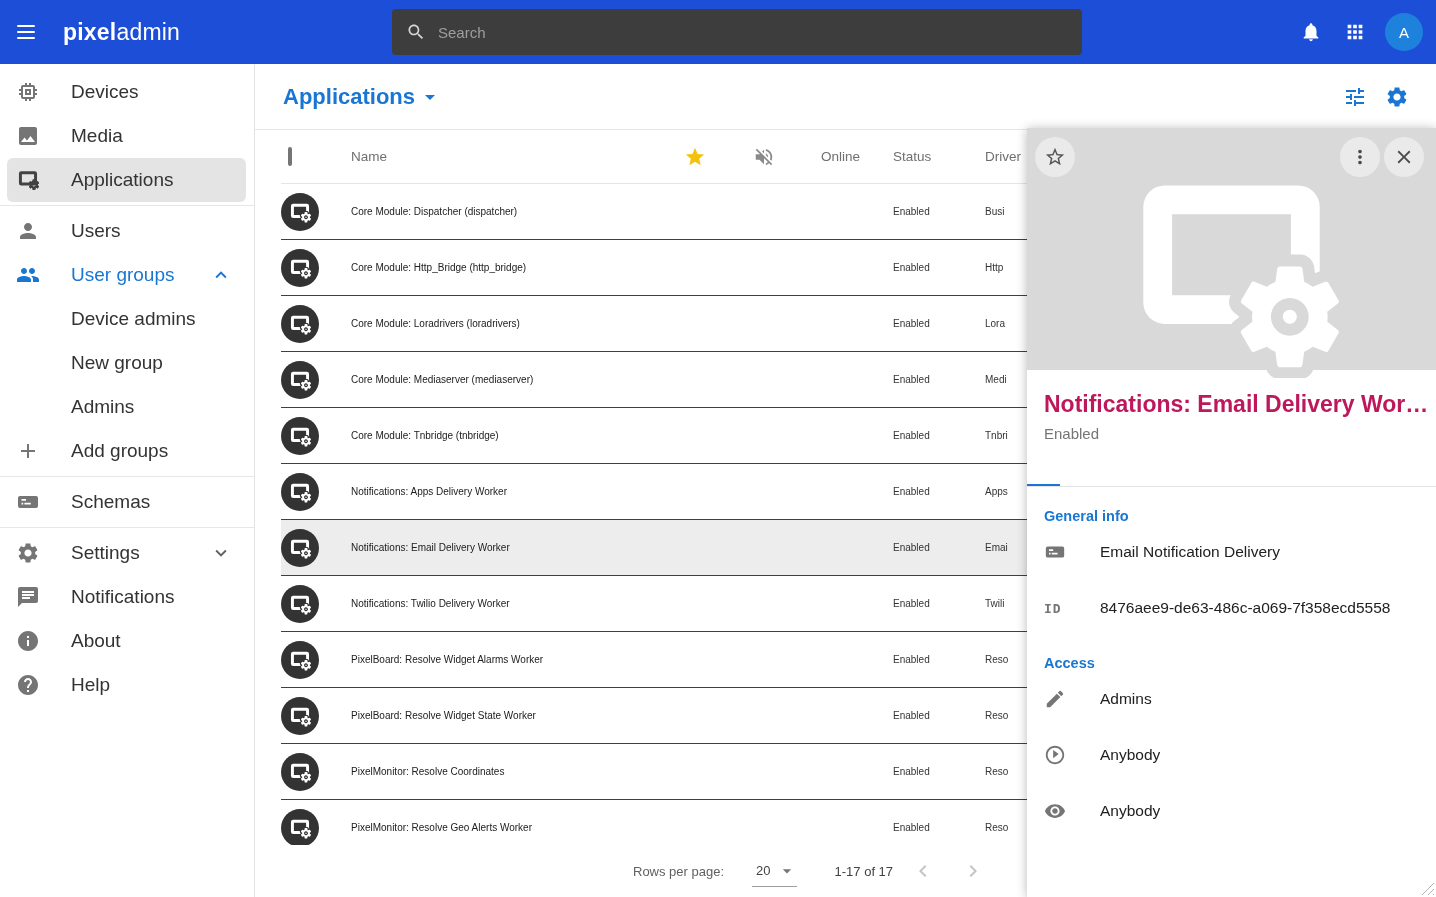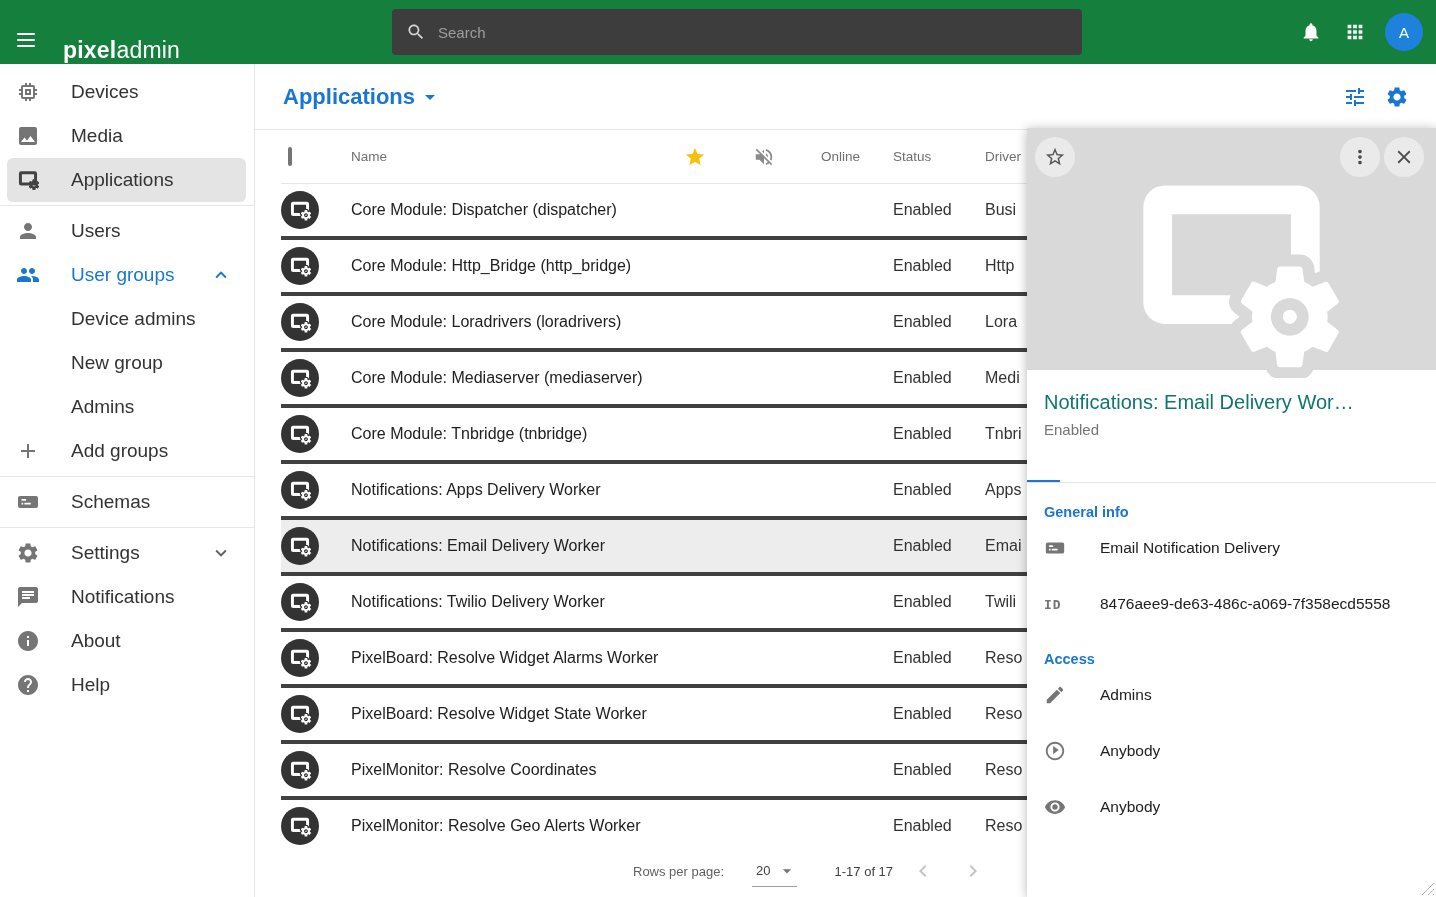--- a/index.html
+++ b/index.html
@@ -2,21 +2,21 @@
 <html><head>
 <meta charset="utf-8">
 <style>
   *{box-sizing:border-box;margin:0;padding:0}
   html,body{width:1436px;height:897px;overflow:hidden}
   body{font-family:"Liberation Sans",sans-serif;background:#fff;position:relative;font-size:14px;color:#212121}
   svg{fill:currentColor;display:block}
   .ic{width:24px;height:24px}
 
   
-  .topbar{position:absolute;top:0;left:0;right:0;height:64px;background:#15803d;z-index:40;display:flex;align-items:flex-end}
+  .topbar{position:absolute;top:0;left:0;right:0;height:64px;background:#1d4ed8;z-index:40;display:flex;align-items:center}
   .hbtn{width:48px;height:48px;margin-left:2px;display:flex;align-items:center;justify-content:center;cursor:pointer}
   .hbars{width:18px}
   .hbars i{display:block;height:2px;background:#fff;margin:4px 0;border-radius:1px}
   .logo{color:#fff;font-size:23px;margin-left:13px;letter-spacing:.2px;white-space:nowrap}
   .logo .b{font-weight:700}
   .logo .l{font-weight:400}
   .searchbox{position:absolute;left:392px;top:9px;width:690px;height:46px;background:#3d3d3d;border-radius:4px;display:flex;align-items:center;padding:0 14px}
   .searchbox .sic{width:20px;height:20px;color:#d6d6d6;flex:0 0 20px}
   .searchbox input{flex:1;background:transparent;border:0;outline:0;color:#eee;font-size:15px;margin-left:12px;font-family:"Liberation Sans",sans-serif}
   .searchbox input::placeholder{color:#9e9e9e}
@@ -50,21 +50,21 @@
   .grid7{display:grid;grid-template-columns:62px 320px 64px 74px 88px 92px 1fr;align-items:center}
   .thead{height:54px;border-bottom:1px solid #e6e6e6;color:#6f6f6f;font-size:13.5px}
   .cb{width:18px;height:18px;border:2px solid #757575;border-radius:2px;margin-left:7px;cursor:pointer}
   .hname{padding-left:8px}
   .hstar,.hmute{display:flex;justify-content:center}
   .hstar .ic{width:22px;height:22px;color:#f4c20d}
   .hmute .ic{width:22px;height:22px;color:#8a8a8a}
   .honline{padding-left:20px}
   .hstatus,.hdriver{padding-left:4px}
 
-  .trow{height:56px;border-bottom:4px solid #404040;cursor:pointer;font-size:16px}
+  .trow{height:56px;border-bottom:1px solid #404040;cursor:pointer;font-size:10px}
   .trow.sel{background:#ededed}
   .appcircle{width:38px;height:38px;border-radius:50%;background:#333;display:flex;align-items:center;justify-content:center}
   .appcircle svg{width:24px;height:24px;color:#fff}
   .appcircle .halo{stroke:#333;fill:#333}
   .rname{padding-left:8px;white-space:nowrap;overflow:hidden;color:#212121}
   .dot{width:10px;height:10px;border-radius:50%;background:#1e9e1e;margin-left:20px}
   .rstatus,.rdriver{padding-left:4px;color:#333;white-space:nowrap;overflow:hidden}
 
   .pagebar{position:absolute;left:0;right:0;bottom:0;height:52px;background:#fff;display:flex;align-items:center;padding-left:378px;font-size:13px;color:#616161;z-index:8}
   .rppsel{display:flex;align-items:center;margin-left:28px;border-bottom:1px solid #9e9e9e;padding:5px 0 5px 4px;cursor:pointer;color:#424242}
@@ -76,21 +76,21 @@
   
   .panel{position:absolute;top:128px;left:1027px;right:0;bottom:0;background:#fff;box-shadow:0 1px 10px rgba(0,0,0,.28);z-index:20;display:flex;flex-direction:column;overflow:hidden}
   .hero{flex:0 0 242px;background:#d9d9d9;position:relative;display:flex;align-items:flex-end;justify-content:center}
   .hero .big{width:235px;height:225px;color:#fff;margin-bottom:-8px}
   .hero .halo{stroke:#d9d9d9;fill:#d9d9d9}
   .cbtn{position:absolute;width:40px;height:40px;border-radius:50%;background:#eaeaea;display:flex;align-items:center;justify-content:center;color:#4a4a4a;cursor:pointer}
   .cbtn .ic{width:22px;height:22px}
   .cbtn.star{left:8px;top:9px;color:#555}
   .cbtn.dots{right:56px;top:9px}
   .cbtn.close{right:12px;top:9px}
-  .ptitle{padding:21px 17px 0;font-size:20px;font-weight:400;color:#0f766e;white-space:nowrap;overflow:hidden}
+  .ptitle{padding:21px 17px 0;font-size:23px;font-weight:700;color:#be185d;white-space:nowrap;overflow:hidden}
   .psub{padding:7px 17px 0;font-size:15px;color:#757575}
   .ptabs{display:flex;margin-top:19px;border-bottom:1px solid #e4e4e4;white-space:nowrap;overflow:hidden;flex:0 0 auto}
   .ptab{padding:12px 16px 11px 17px;font-size:13.5px;letter-spacing:.6px;color:#757575;border-bottom:2px solid transparent;cursor:pointer;font-weight:500;flex:0 0 auto}
   .ptab.on{color:#1976d2;border-bottom-color:#1976d2}
   .pbody{padding:2px 17px;overflow:hidden}
   .phead{color:#1976d2;font-size:14.5px;font-weight:700;margin:19px 0 0}
   .prow{display:flex;align-items:center;height:56px;cursor:pointer}
   .prow .picn{width:26px;color:#757575;display:flex;align-items:flex-end}
   .prow .picn .ic{width:22px;height:22px}
   .idtxt{font-family:"DejaVu Sans Mono",monospace;font-weight:700;font-size:13px;color:#757575;letter-spacing:1px}

